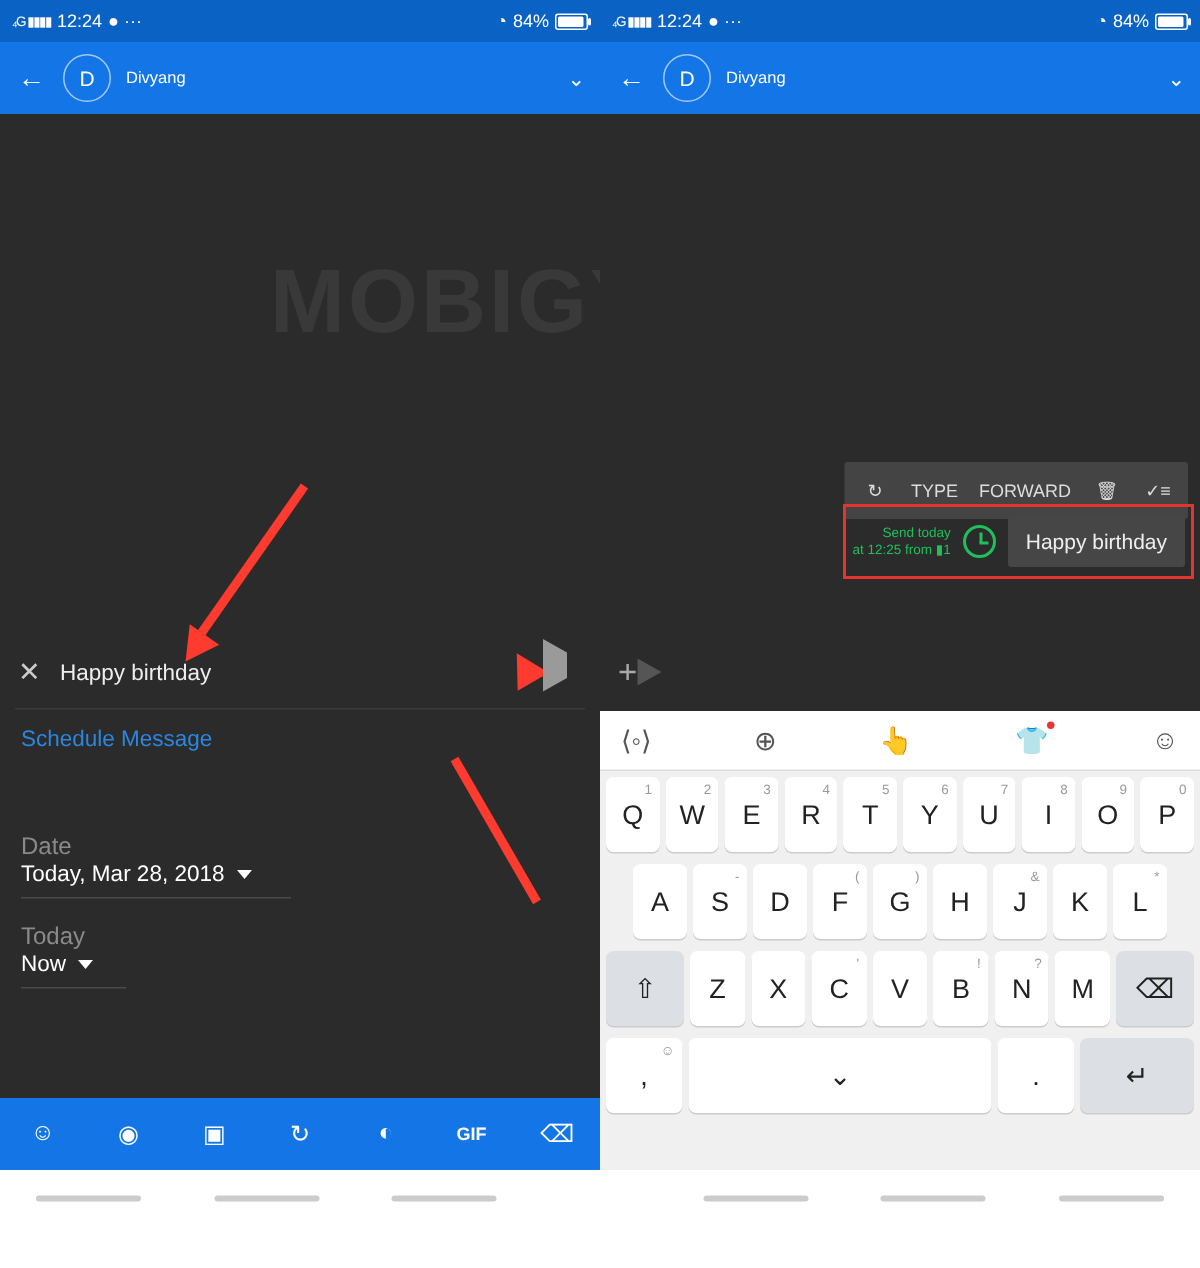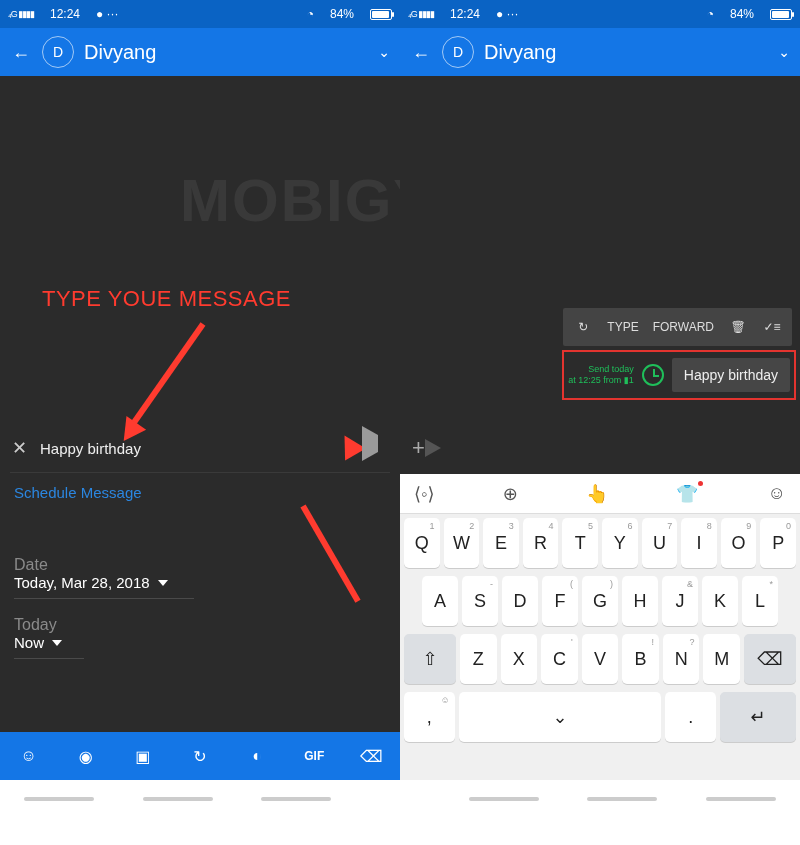--- a/index.html
+++ b/index.html
@@ -1,29 +1,29 @@
 <!DOCTYPE html>
 <html><head>
 <meta charset="utf-8">
 <style>
   *{box-sizing:border-box;margin:0;padding:0;font-family:-apple-system,Helvetica,Arial,sans-serif}
   body{background:#fff;width:800px;height:845px;overflow:hidden;position:relative}
   .wrap{display:flex;width:800px;height:780px;background:#fff}
   .phone{width:400px;height:780px;background:#2b2b2b;position:relative;display:flex;flex-direction:column}
   
   .status{height:28px;background:#0a63c4;display:flex;align-items:center;justify-content:space-between;padding:0 8px;color:#fff;font-size:12px}
-  .status .left,.status .right{display:flex;align-items:center;gap:16px}
+  .status .left,.status .right{display:flex;align-items:center;gap:4px}
   .sig{font-size:9px;letter-spacing:-1px}
   .batt{width:22px;height:11px;border:1px solid #fff;border-radius:2px;position:relative}
   .batt::after{content:"";position:absolute;right:-3px;top:2px;width:2px;height:5px;background:#fff;border-radius:1px}
   .batt .fill{position:absolute;left:1px;top:1px;bottom:1px;background:#fff;border-radius:1px}
   .header{height:48px;background:#1476e6;display:flex;align-items:center;padding:0 10px;color:#fff;gap:10px}
   .back{width:22px;height:22px;display:flex;align-items:center;justify-content:center;font-size:18px}
   .avatar{width:32px;height:32px;border:1px solid rgba(255,255,255,.6);border-radius:50%;display:flex;align-items:center;justify-content:center;font-size:14px}
-  .name{flex:1;font-size:20px}
+  .name{flex:1;font-size:11px}
   .chev{font-size:14px}
   .body{flex:1;background:#2b2b2b;position:relative}
   
   .annot{position:absolute;top:210px;left:42px;color:#ff3b2f;font-size:22px;font-weight:500;letter-spacing:.5px}
   .inputrow{position:absolute;left:0;right:0;top:350px;height:44px;display:flex;align-items:center;padding:0 12px;color:#e6e6e6}
   .inputrow .x{width:22px;font-size:18px;color:#ccc}
   .inputrow .txt{flex:1;font-size:15px;color:#eee;padding-left:6px}
   .inputrow .send{width:26px;height:26px}
   .sendtri{width:0;height:0;border-left:16px solid #9a9a9a;border-top:9px solid transparent;border-bottom:9px solid transparent}
   .thinrule{position:absolute;left:10px;right:10px;top:396px;height:1px;background:#3a3a3a}
@@ -36,21 +36,21 @@
   .bottombar .ic{width:22px;height:22px;display:flex;align-items:center;justify-content:center;font-size:16px}
   
   .arrow{position:absolute;background:#ff3b2f}
   .arrow1{top:248px;left:200px;width:6px;height:120px;transform:rotate(35deg);transform-origin:top}
   .arrow1h{position:absolute;left:118px;top:345px;width:0;height:0;border-left:12px solid transparent;border-right:12px solid transparent;border-top:22px solid #ff3b2f;transform:rotate(35deg)}
   .arrow2{top:430px;left:300px;width:6px;height:110px;transform:rotate(-30deg);transform-origin:top}
   .arrow2h{position:absolute;left:338px;top:358px;width:0;height:0;border-left:12px solid transparent;border-right:12px solid transparent;border-bottom:22px solid #ff3b2f;transform:rotate(-30deg)}
   
   .ctxmenu{position:absolute;right:8px;top:232px;height:38px;background:#444;border-radius:2px;display:flex;align-items:center;gap:14px;padding:0 10px;color:#ddd;font-size:12px}
   .ctxmenu .ic{width:20px;height:20px;display:flex;align-items:center;justify-content:center}
-  .msgrow{position:absolute;right:8px;top:278px;height:42px;display:flex;align-items:center;gap:8px;outline:2px solid #e3342f;outline-offset:2px;padding:2px}
+  .msgrow{position:absolute;right:8px;top:264px;height:42px;display:flex;align-items:center;gap:8px;outline:2px solid #e3342f;outline-offset:2px;padding:2px}
   .sendinfo{color:#1fbf5a;font-size:9px;text-align:right;line-height:1.2}
   .clockic{width:22px;height:22px;border:2px solid #1fbf5a;border-radius:50%;position:relative}
   .clockic::before{content:"";position:absolute;left:9px;top:3px;width:2px;height:7px;background:#1fbf5a}
   .clockic::after{content:"";position:absolute;left:9px;top:9px;width:6px;height:2px;background:#1fbf5a}
   .bubble{background:#464646;color:#eee;padding:9px 12px;font-size:14px;border-radius:2px}
   .inputrow2{position:absolute;left:0;right:0;top:350px;height:44px;display:flex;align-items:center;padding:0 12px}
   .plus{color:#aaa;font-size:22px;font-weight:300}
   .placeholder{flex:1;color:#7a7a7a;font-size:15px;padding-left:10px}
   .sendgray{width:0;height:0;border-left:16px solid #555;border-top:9px solid transparent;border-bottom:9px solid transparent}
   
@@ -87,21 +87,20 @@
       </div>
     </div>
     <div class="header">
       <span class="back">←</span>
       <span class="avatar">D</span>
       <span class="name">Divyang</span>
       <span class="chev">⌄</span>
     </div>
     <div class="body">
       <div class="wm">MOBIGYAAN</div>
-      <div class="annot">TYPE YOUE MESSAGE</div>
       <div class="arrow arrow1"></div>
       <div class="arrow1h"></div>
       <div class="arrow arrow2"></div>
       <div class="arrow2h"></div>
 
       <div class="inputrow">
         <span class="x">✕</span>
         <span class="txt">Happy birthday</span>
         <span class="send"><span class="sendtri"></span></span>
       </div>

